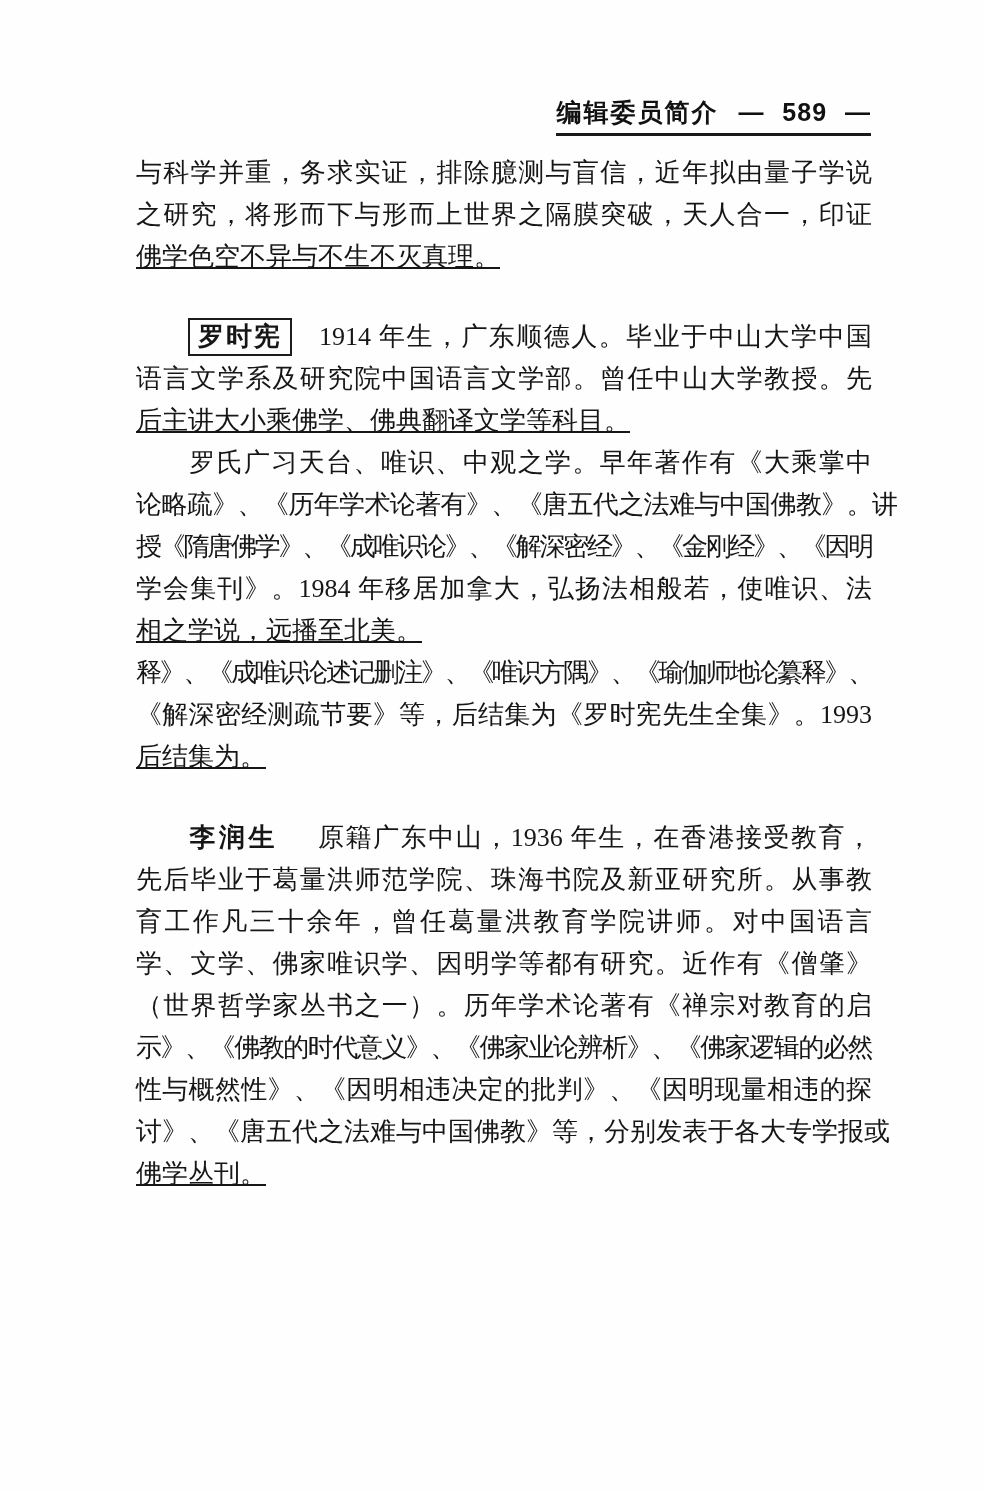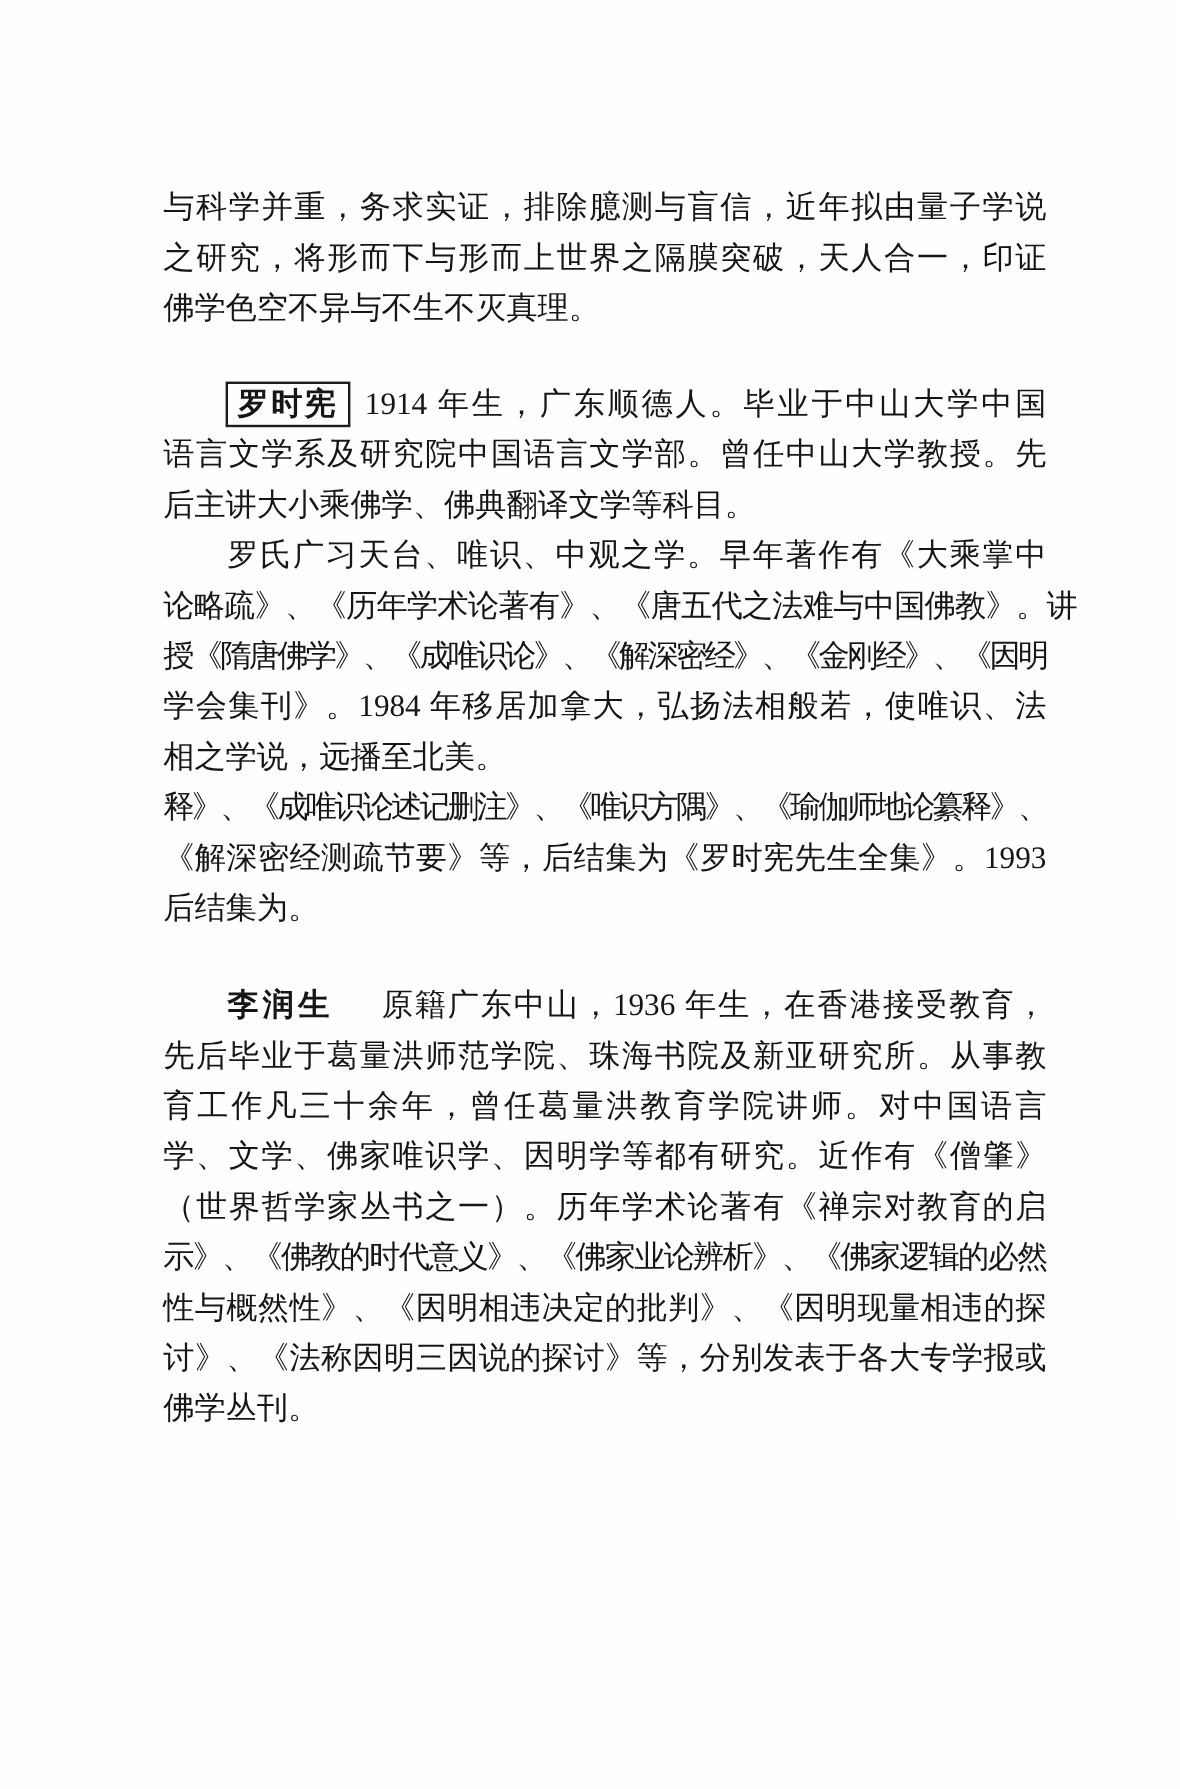--- a/index.html
+++ b/index.html
@@ -52,47 +52,52 @@
   .para.gap-before { margin-top: 38px; }
   .line {
     text-align: justify;
     text-align-last: justify;
     text-justify: inter-character;
     min-height: 42px;
     white-space: nowrap;
   }
   .line.last {
     text-align-last: left;
+    text-decoration: underline;
   }
   .ind {
     display: inline-block;
     width: 52px;
   }
   .name-boxed {
     display: inline-block;
     font-family: "Liberation Sans", "DejaVu Sans", sans-serif;
     font-weight: bold;
     line-height: 30px;
     border: 2px solid #1c1c1c;
     padding: 1px 8px 3px 8px;
-    margin-right: 12px;
+    margin-right: 27px;
     letter-spacing: 2px;
   }
   .name-bold {
     font-family: "Liberation Sans", "DejaVu Sans", sans-serif;
     font-weight: bold;
     margin-right: 40px;
     letter-spacing: 2px;
   }
 </style>
 </head>
 <body>
 
 <div class="page">
 
+  <div class="running-header">
+    <span class="title">编辑委员简介</span>
+    <span class="marker">— 589 —</span>
+  </div>
 
   <main class="text-block">
       <div class="para">
         <div class="line">与科学并重，务求实证，排除臆测与盲信，近年拟由量子学说</div>
         <div class="line">之研究，将形而下与形而上世界之隔膜突破，天人合一，印证</div>
         <div class="line last">佛学色空不异与不生不灭真理。</div>
       </div>
       <div class="para gap-before">
         <div class="line"><span class="ind"></span><span class="name-boxed">罗时宪</span>1914 年生，广东顺德人。毕业于中山大学中国</div>
         <div class="line">语言文学系及研究院中国语言文学部。曾任中山大学教授。先</div>
@@ -111,18 +116,18 @@
         <div class="line last">后结集为。</div>
       </div>
       <div class="para gap-before">
         <div class="line"><span class="ind"></span><span class="name-bold">李润生</span>原籍广东中山，1936 年生，在香港接受教育，</div>
         <div class="line">先后毕业于葛量洪师范学院、珠海书院及新亚研究所。从事教</div>
         <div class="line">育工作凡三十余年，曾任葛量洪教育学院讲师。对中国语言</div>
         <div class="line">学、文学、佛家唯识学、因明学等都有研究。近作有《僧肇》</div>
         <div class="line">（世界哲学家丛书之一）。历年学术论著有《禅宗对教育的启</div>
         <div class="line" style="letter-spacing: -1.47px;">示》、《佛教的时代意义》、《佛家业论辨析》、《佛家逻辑的必然</div>
         <div class="line">性与概然性》、《因明相违决定的批判》、《因明现量相违的探</div>
-        <div class="line">讨》、《法称因明三因说的探讨》等，分别发表于各大专学报或</div>
+        <div class="line">讨》、《唐五代之法难与中国佛教》等，分别发表于各大专学报或</div>
         <div class="line last">佛学丛刊。</div>
       </div>
     </main>
 
 </div>
 
 </body></html>

